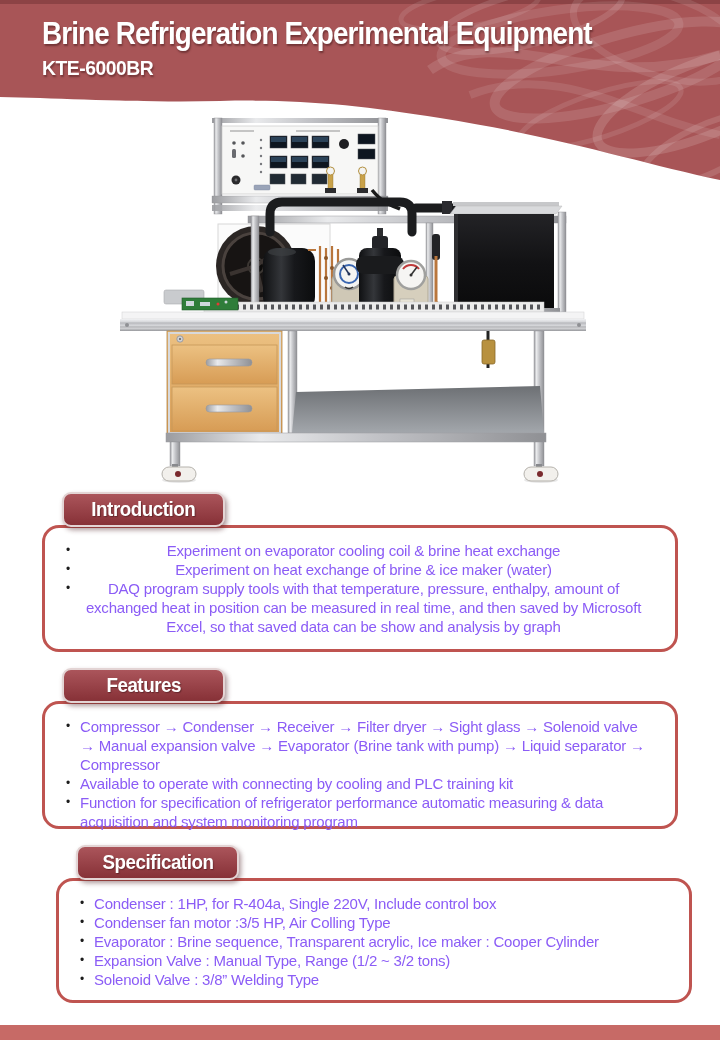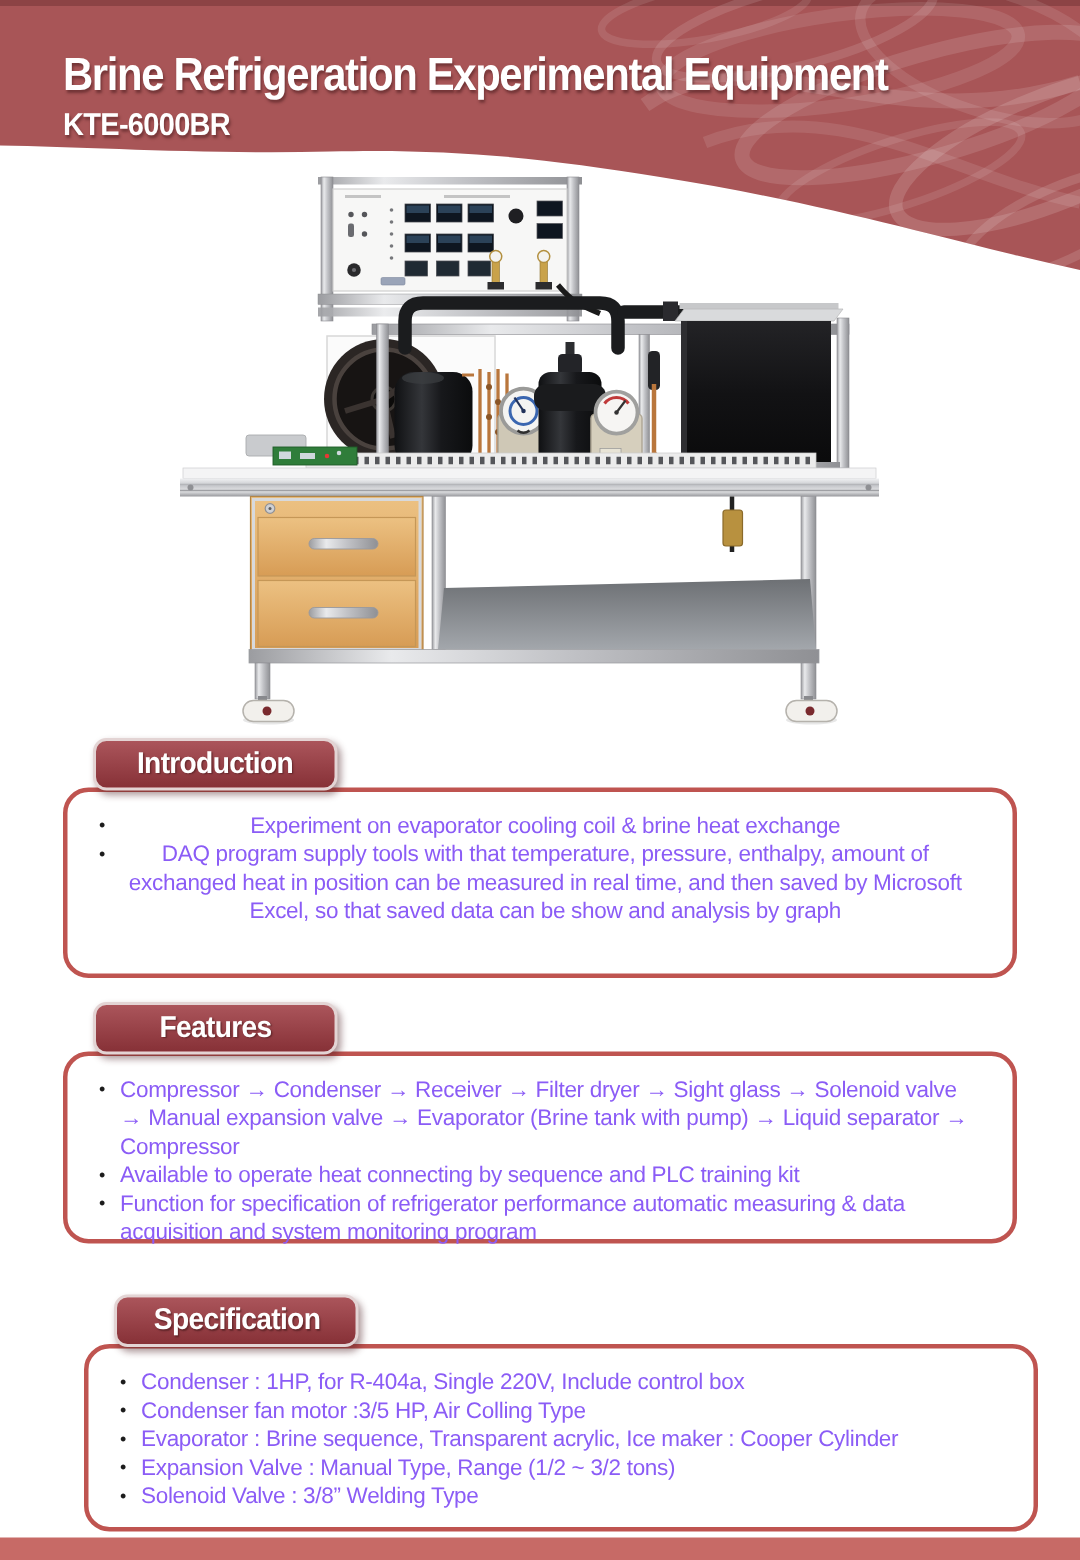--- a/index.html
+++ b/index.html
@@ -4,36 +4,36 @@
 <style>
   html,body{margin:0;padding:0;}
   body{
     width:720px;height:1040px;position:relative;overflow:hidden;
     background:#ffffff;
     font-family:"Liberation Sans", sans-serif;
   }
   
   .header{position:absolute;top:0;left:0;width:720px;height:195px;}
   .header svg{position:absolute;top:0;left:0;}
-  .header-text{position:absolute;top:32px;left:42px;z-index:3;color:#ffffff;}
+  .header-text{position:absolute;top:16px;left:42px;z-index:3;color:#ffffff;}
   .title{
     font-size:31px;font-weight:bold;letter-spacing:-1px;white-space:nowrap;
     transform:scaleX(.9);transform-origin:0 50%;
     text-shadow:1px 2px 2px rgba(70,25,28,.55);
   }
   .model{
     margin-top:4px;font-size:21px;font-weight:bold;letter-spacing:-.5px;
     transform:scaleX(.92);transform-origin:0 50%;
     text-shadow:1px 2px 2px rgba(70,25,28,.55);
   }
   
   .photo{position:absolute;top:116px;left:120px;width:470px;height:368px;z-index:2;}
   
   .section{position:absolute;left:42px;width:636px;}
-  .sec-intro{top:492px;text-align:center;} .sec-feat{top:668px;} .sec-spec{top:863px;padding-left:14px;}
+  .sec-intro{top:492px;text-align:center;} .sec-feat{top:668px;} .sec-spec{top:845px;padding-left:14px;}
   .badge{
     position:relative;z-index:2;margin-left:20px;width:163px;height:35px;
     box-sizing:border-box;border-radius:9px;
     border:2px solid #e3d4d4;
     background:linear-gradient(180deg, rgba(255,255,255,.14), rgba(0,0,0,.14)), var(--badge-red,#9d3940);
     box-shadow:2px 3px 5px rgba(70,25,28,.45);
     display:flex;align-items:center;justify-content:center;
   }
   .badge span{
     color:#fff;font-size:20px;font-weight:bold;letter-spacing:-.5px;
@@ -322,33 +322,34 @@
   </g>
 </svg>
 
 <div class="section sec-intro">
   <div class="badge">
     <span>Introduction</span>
   </div>
   <div class="box box-intro">
     <ul>
       <li>Experiment on evaporator cooling coil &amp; brine heat exchange</li>
+      <li>Experiment on heat exchange of brine &amp; ice maker (water)</li>
       <li>DAQ program supply tools with that temperature, pressure, enthalpy, amount of exchanged heat in position can be measured in real time, and then saved by Microsoft Excel, so that saved data can be show and analysis by graph</li>
     </ul>
   </div>
 </div>
 
 <div class="section sec-feat">
   <div class="badge">
     <span>Features</span>
   </div>
   <div class="box box-feat">
     <ul>
       <li>Compressor → Condenser → Receiver → Filter dryer → Sight glass → Solenoid valve → Manual expansion valve → Evaporator (Brine tank with pump) → Liquid separator → Compressor</li>
-      <li>Available to operate heat connecting by sequence and PLC training kit</li>
+      <li>Available to operate with connecting by cooling and PLC training kit</li>
       <li>Function for specification of refrigerator performance automatic measuring &amp; data acquisition and system monitoring program</li>
     </ul>
   </div>
 </div>
 
 <div class="section sec-spec">
   <div class="badge">
     <span>Specification</span>
   </div>
   <div class="box box-spec">

